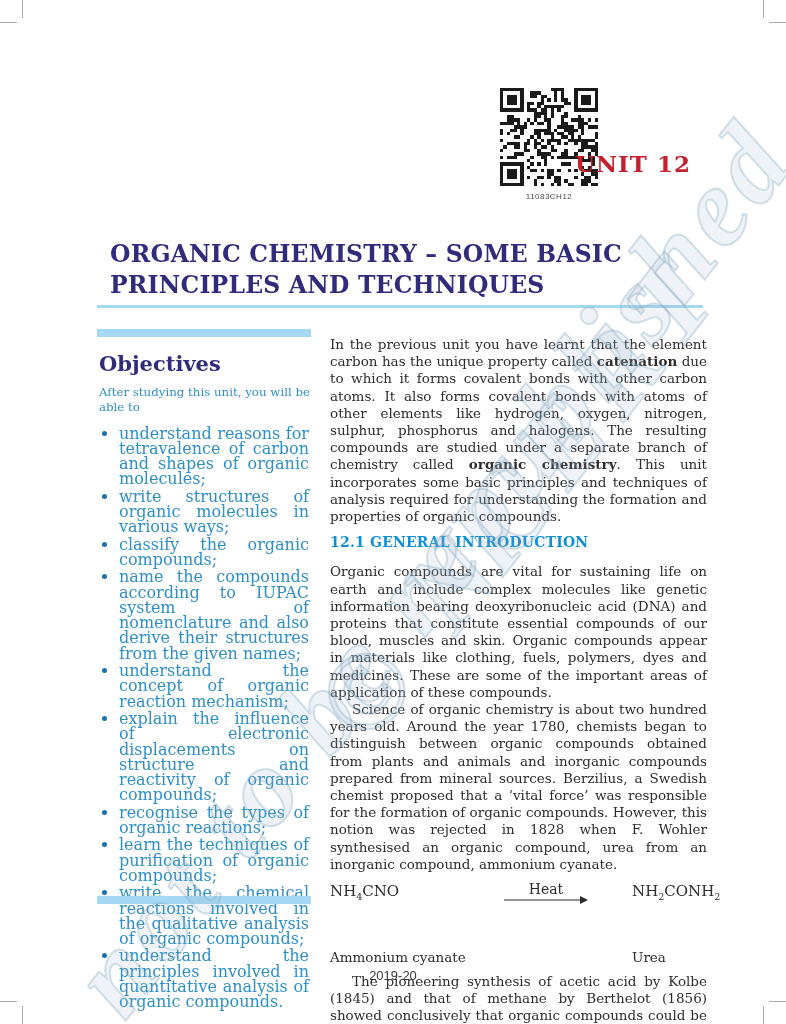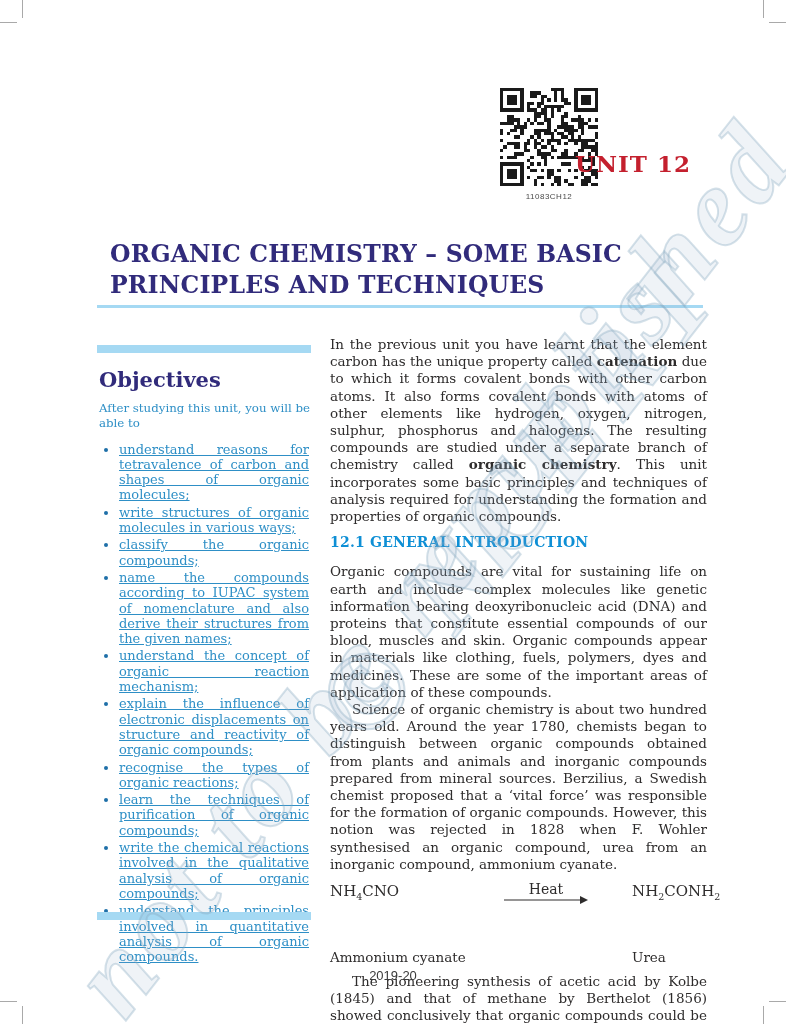--- a/index.html
+++ b/index.html
@@ -13,27 +13,27 @@
   #qr-caption{font-family:"Liberation Sans",sans-serif;font-size:8px;color:#4a4a4a;
               letter-spacing:.5px;margin-top:6px;}
   
   #unit-label{position:absolute;right:95px;top:150px;font-size:23px;font-weight:bold;
               color:#c4202e;letter-spacing:1px;}
   
   #page-title{position:absolute;left:97px;top:226px;width:618px;font-size:23.5px;
               font-weight:bold;color:#312b7b;line-height:31px;letter-spacing:.2px;}
   #title-rule{position:absolute;left:97px;top:305px;width:606px;height:3px;background:#a5d9f3;}
   
-  #sidebar{position:absolute;left:97px;top:345px;width:214px;height:575px;}
+  #sidebar{position:absolute;left:97px;top:329px;width:214px;height:575px;}
   .side-bar-strip{position:absolute;left:0;right:0;height:8px;background:#a5d9f3;}
   #side-bar-top{top:0;} #side-bar-bottom{bottom:0;}
   #objectives-heading{margin:22px 0 9px 2px;font-size:21px;font-weight:bold;color:#312b7b;}
   #objectives-intro{font-size:11.8px;line-height:15.3px;color:#2e8fc6;margin:0 0 10px 2px;}
-  #objectives-list{margin:0;padding:0 2px 0 22px;color:#2e8fc6;font-size:13px;
-                   line-height:15.3px;text-align:justify;text-decoration:underline;}
+  #objectives-list{margin:0;padding:0 2px 0 22px;color:#2e8fc6;font-size:16px;
+                   line-height:15.3px;text-align:justify;}
   #objectives-list li{margin-bottom:2px;}
   #objectives-list li::marker{color:#1e6fa8;}
   
   #main-col{position:absolute;left:330px;top:336px;width:377px;font-size:13.5px;
             line-height:17.2px;text-align:justify;}
   #main-col p{margin:0;}
   .indent{text-indent:22px;}
   #section-heading{color:#0e8fd5;font-weight:bold;font-size:14px;margin:9px 0 12px;
                    letter-spacing:.2px;text-align:left;}
   

